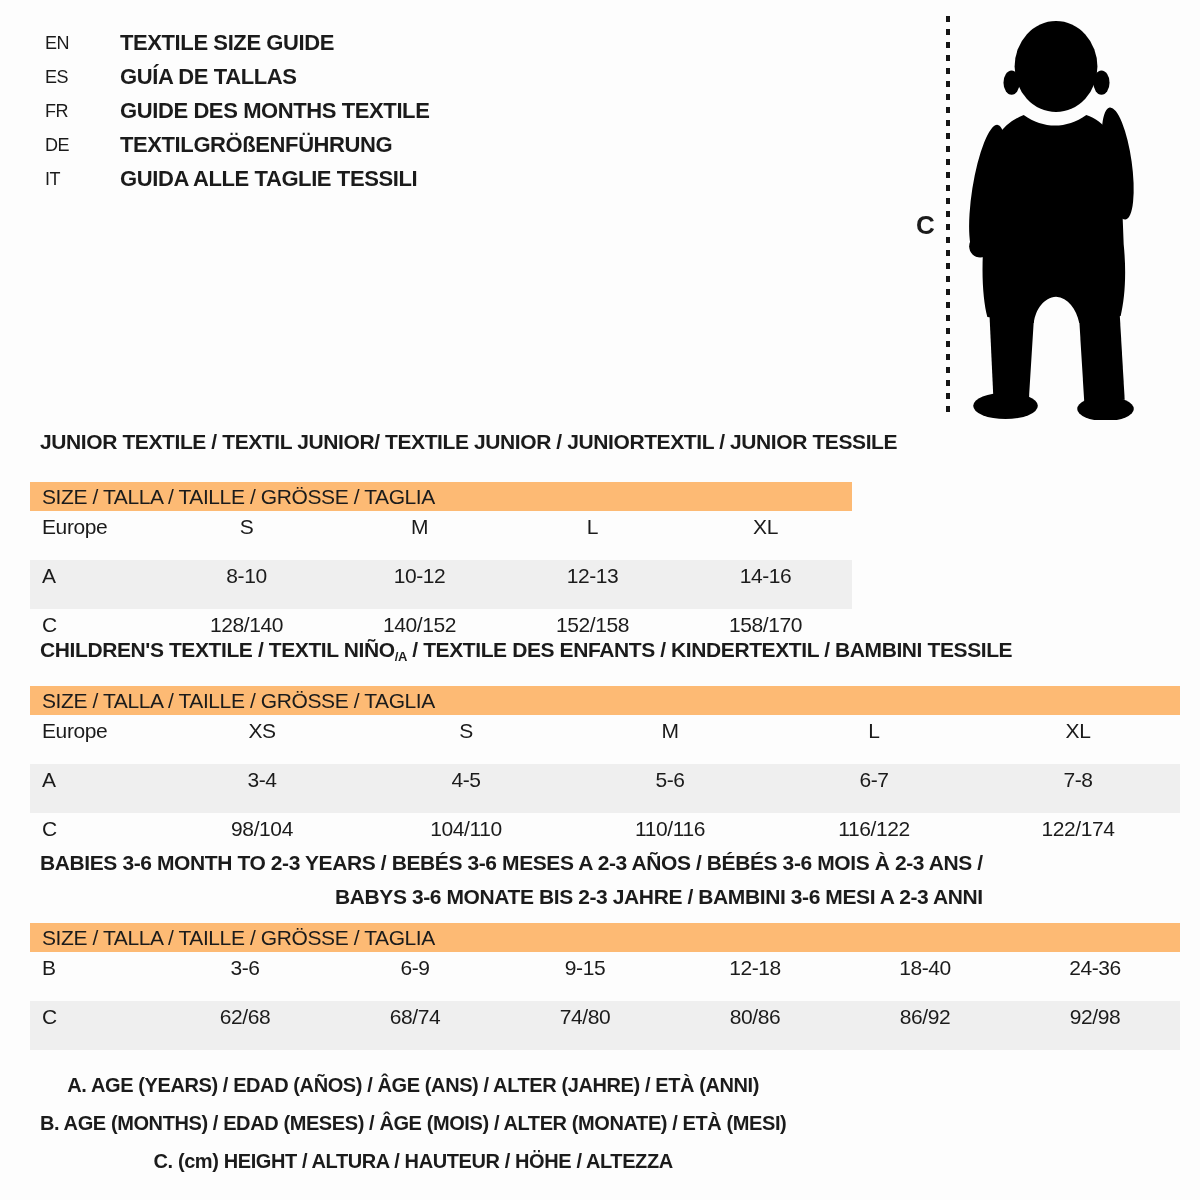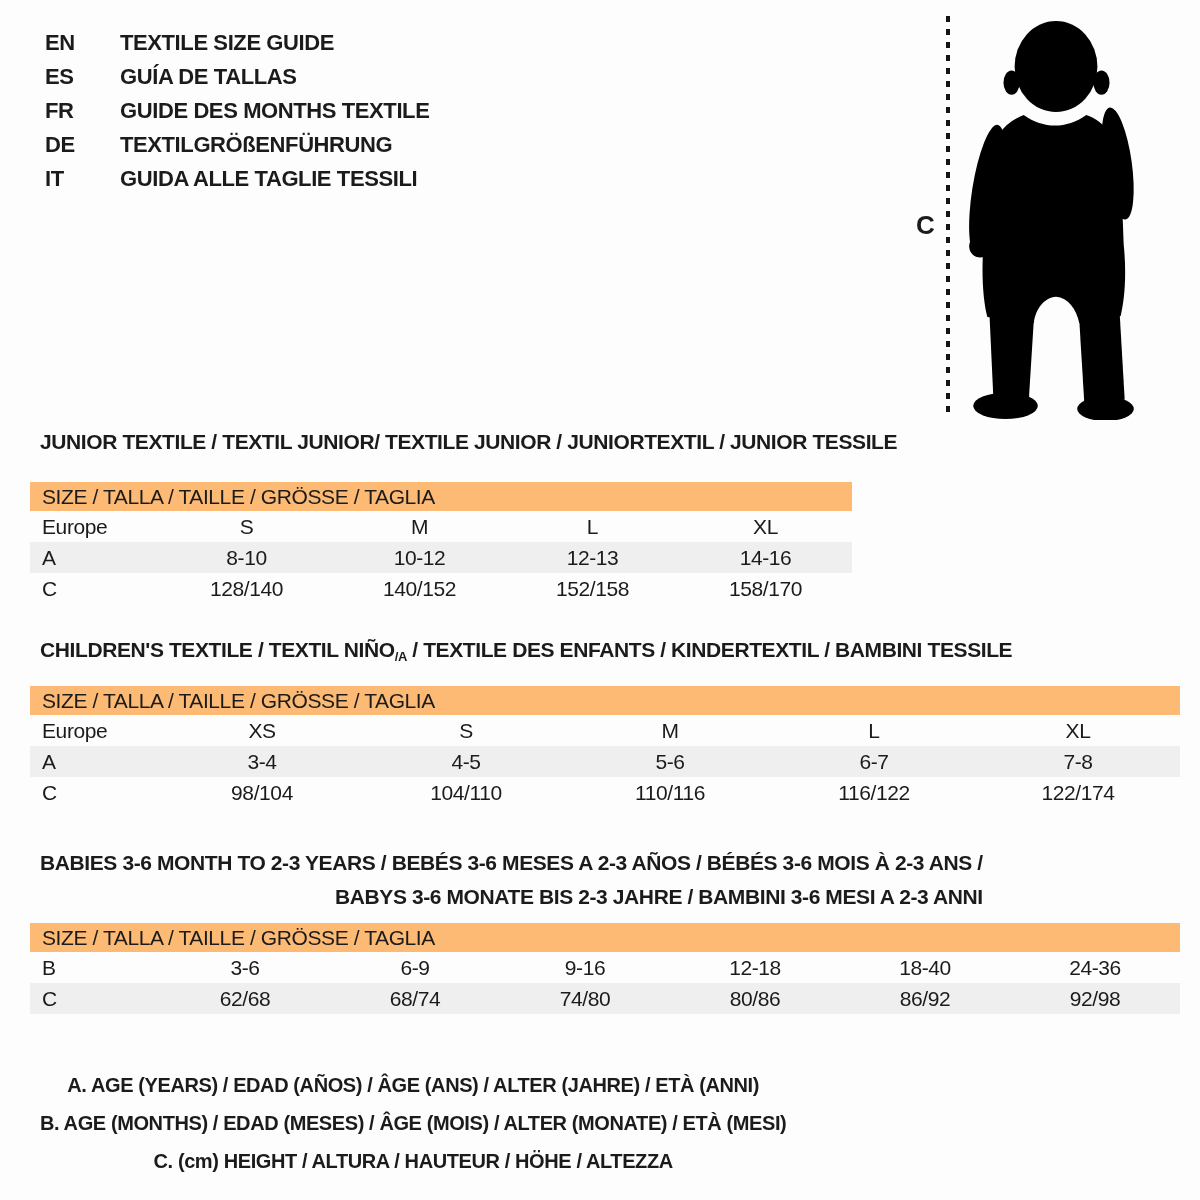--- a/index.html
+++ b/index.html
@@ -7,21 +7,21 @@
     position:relative;
     width:1200px;height:1200px;
     background:#fdfdfd;
     font-family:"Liberation Sans", sans-serif;
     color:#1b1b1b;
     overflow:hidden;
   }
   
   .lang-block{position:absolute;left:45px;top:26px;}
   .lang-row{display:flex;height:34px;line-height:34px;}
-  .lang-code{width:75px;font-size:22px;font-weight:700;letter-spacing:-0.4px;}
+  .lang-code{width:75px;font-size:18px;font-weight:400;letter-spacing:-0.4px;}
   .lang-title{font-size:22px;font-weight:700;letter-spacing:-0.4px;}
   
   .measure-line{
     position:absolute;left:946px;top:16px;width:4px;height:402px;
     background:repeating-linear-gradient(to bottom,#151515 0px,#151515 6px,transparent 6px,transparent 13px);
   }
   .measure-label{
     position:absolute;left:916px;top:210px;
     font-size:26px;font-weight:700;
   }
@@ -33,21 +33,21 @@
     white-space:nowrap;
   }
   .section-heading .sub{font-size:13px;position:relative;top:4px;}
   .two-line{line-height:34px;text-align:right;}
   .size-table{position:absolute;left:30px;}
   .thead{
     background:#fdba74;height:29px;line-height:29px;
     font-size:21px;letter-spacing:-0.4px;padding-left:12px;
     box-sizing:border-box;
   }
-  .trow{display:flex;height:31px;line-height:31px;font-size:21px;letter-spacing:-0.4px;}
+  .trow{display:flex;height:49px;line-height:31px;font-size:21px;letter-spacing:-0.4px;}
   .trow.alt{background:#efefef;}
   .rlabel{width:130px;padding-left:12px;box-sizing:border-box;flex:none;}
   .cell{flex:1;text-align:center;}
   
   .legend{position:absolute;left:40px;top:1066px;text-align:center;}
   .legend-line{font-size:20px;font-weight:700;letter-spacing:-0.4px;line-height:38px;white-space:nowrap;}
 </style>
 </head>
 <body>
 
@@ -172,21 +172,21 @@
   <div class="section-heading two-line" style="top:846px;">
     <div>BABIES 3-6 MONTH TO 2-3 YEARS / BEBÉS 3-6 MESES A 2-3 AÑOS / BÉBÉS 3-6 MOIS À 2-3 ANS /</div>
     <div>BABYS 3-6 MONATE BIS 2-3 JAHRE / BAMBINI 3-6 MESI A 2-3 ANNI</div>
   </div>
   <div class="size-table" style="top:923px;width:1150px;">
     <div class="thead">SIZE / TALLA / TAILLE / GRÖSSE / TAGLIA</div>
     <div class="trow">
       <span class="rlabel">B</span>
       <span class="cell">3-6</span>
       <span class="cell">6-9</span>
-      <span class="cell">9-16</span>
+      <span class="cell">9-15</span>
       <span class="cell">12-18</span>
       <span class="cell">18-40</span>
       <span class="cell">24-36</span>
     </div>
     <div class="trow alt">
       <span class="rlabel">C</span>
       <span class="cell">62/68</span>
       <span class="cell">68/74</span>
       <span class="cell">74/80</span>
       <span class="cell">80/86</span>

